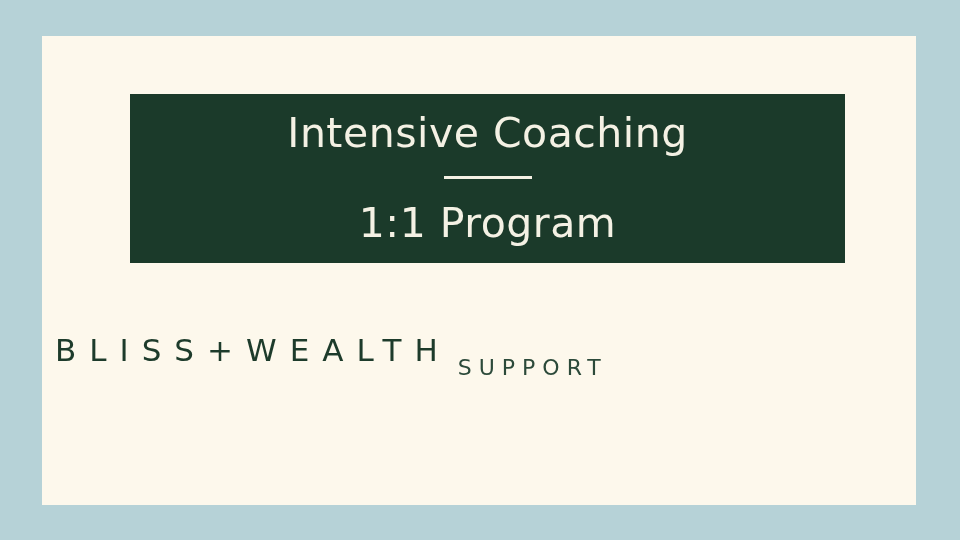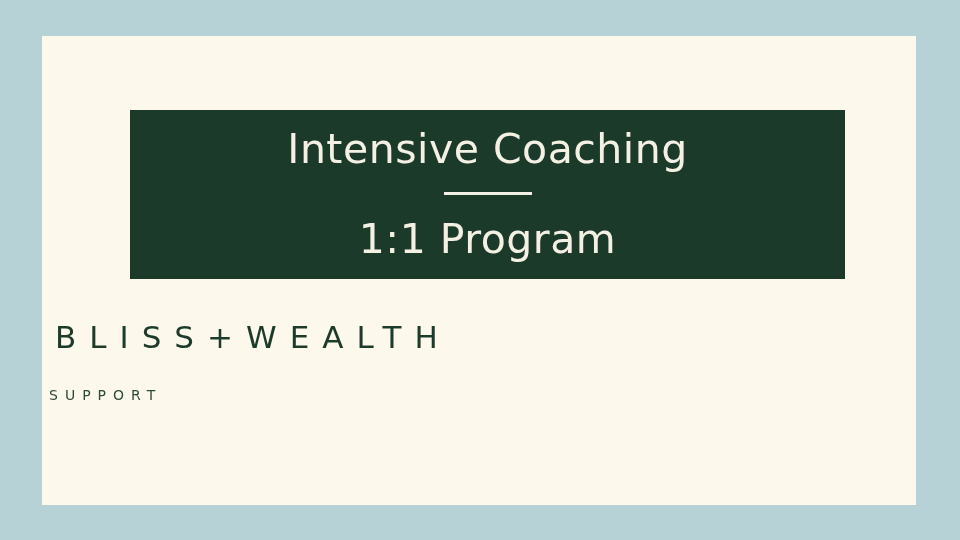--- a/index.html
+++ b/index.html
@@ -32,21 +32,21 @@
     width: 874px;
     height: 469px;
     background: #fdf8ec;
     box-sizing: border-box;
   }
 
   
   .banner {
     position: absolute;
     left: 88px;          
-    top: 74px;           
+    top: 58px;           
     width: 715px;
     height: 169px;
     background: #1b3a2a;
     box-sizing: border-box;
     display: flex;
     flex-direction: column;
     align-items: center;
     justify-content: center;
   }
 
@@ -73,40 +73,41 @@
 
   .banner-line-2 { margin-top: 4px; }
 
   
   .logo-block {
     position: absolute;
     left: 0;
     top: 286px;          
     width: 874px;
     display: flex;
-    flex-direction: column;
+    flex-direction: row;
+    align-items: center;
   }
 
   .brand-name {
     color: #1d3b2b;
     font-family: "DejaVu Sans", sans-serif;
     font-weight: 400;
     font-size: 31px;
     letter-spacing: 13px;
     
     text-indent: 13px;
     line-height: 1;
     white-space: nowrap;
   }
 
   .brand-sub {
     color: #2c4a3a;
     font-family: "DejaVu Sans", sans-serif;
     font-weight: 400;
-    font-size: 14px;
+    font-size: 22px;
     letter-spacing: 7px;
     text-indent: 7px;
     line-height: 1;
     margin-top: 35px;
     white-space: nowrap;
   }
 </style>
 </head>
 <body>
 

